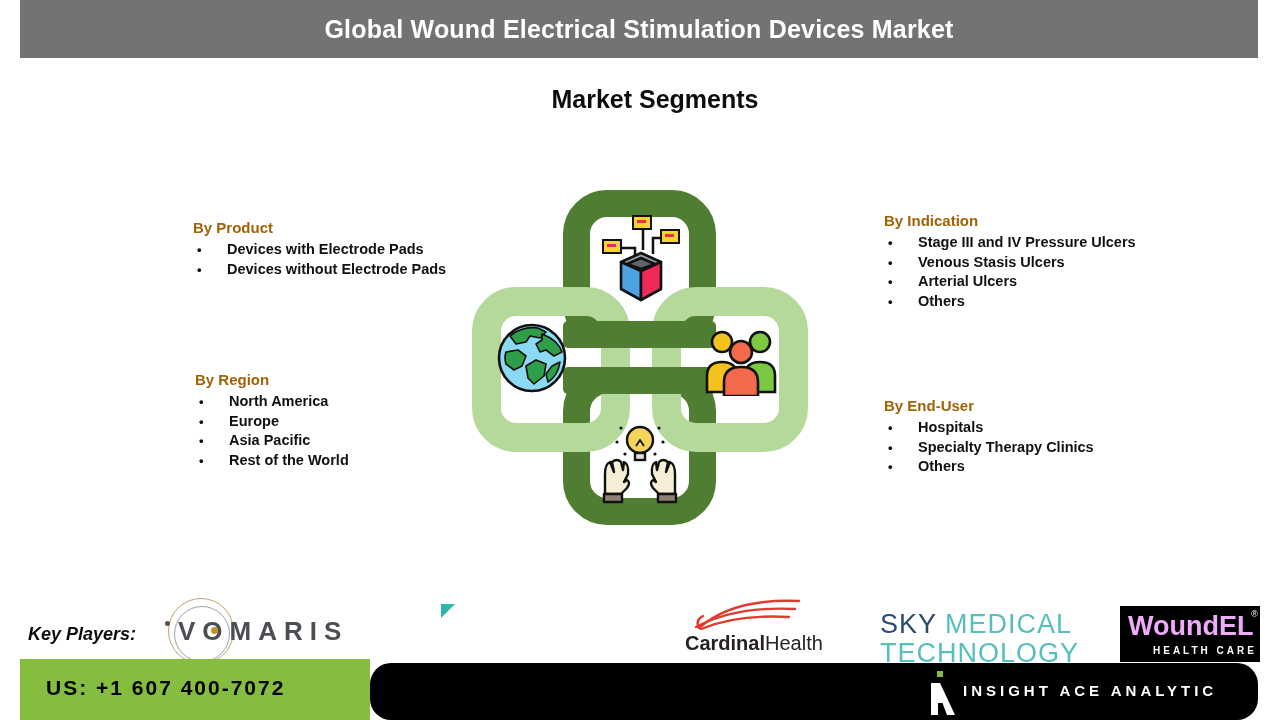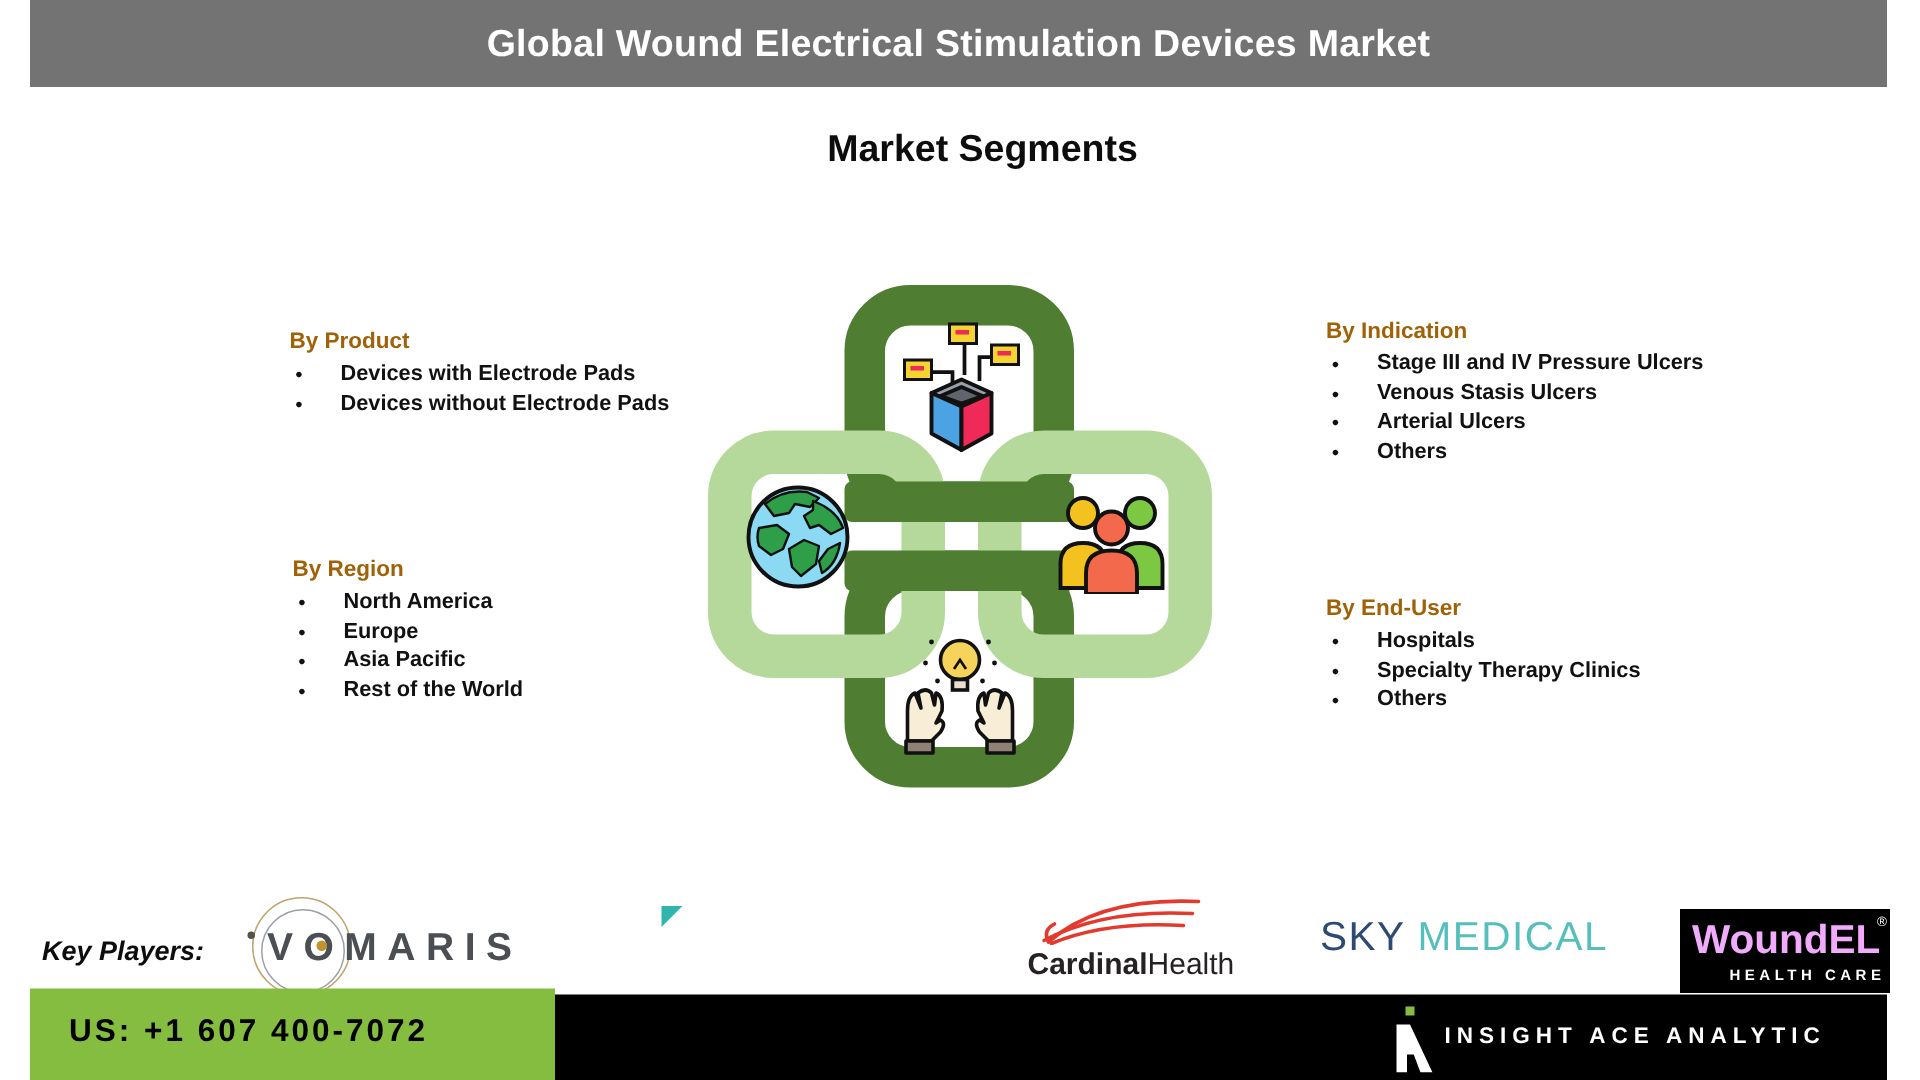--- a/index.html
+++ b/index.html
@@ -83,21 +83,21 @@
   .logo-woundel{left:1120px;top:606px;width:140px;height:56px;background:#000;}
   .woundel-text{position:absolute;left:8px;top:5px;font-size:27px;font-weight:bold;color:#f0abfc;}
   .woundel-reg{position:absolute;right:2px;top:3px;font-size:9px;color:#fff;}
   .woundel-sub{position:absolute;left:33px;top:39px;font-size:10px;font-weight:bold;
                letter-spacing:3px;color:#fff;}
 
   
   .footer-green{position:absolute;left:20px;top:659px;width:350px;height:61px;background:#84bd3f;}
   .footer-phone{position:absolute;left:26px;top:17px;font-size:21px;font-weight:bold;
                 letter-spacing:2px;color:#000000;}
-  .footer-black{position:absolute;left:370px;top:663px;width:888px;height:57px;background:#000;}
+  .footer-black{position:absolute;left:370px;top:663px;width:888px;height:57px;background:#000;border-radius:21px;}
   .brand-logo{position:absolute;left:555px;top:6px;}
   .brand-text{position:absolute;left:593px;top:19px;font-size:15px;font-weight:bold;
               letter-spacing:4px;color:#fff;white-space:nowrap;}
 </style>
 </head>
 <body>
 
 <div class="stage">
 
   <div class="banner">
@@ -235,20 +235,21 @@
         <path d="M11 31 Q50 10 110 13"></path>
         <path d="M16 33 Q52 18 104 21"></path>
         <path d="M14 32 Q10 24 18 20"></path>
       </g>
     </svg>
     <div class="cardinal-text"><span class="cardinal-bold">Cardinal</span><span>Health</span></div>
   </div>
 
   <div class="logo logo-sky">
     <div><span class="sky-navy">SKY</span><span class="sky-teal"> MEDICAL</span></div>
+    <div class="sky-teal">TECHNOLOGY</div>
   </div>
 
   <div class="logo logo-woundel">
     <span class="woundel-text">WoundEL</span>
     <span class="woundel-reg">®</span>
     <span class="woundel-sub">HEALTH CARE</span>
   </div>
 
   <div class="footer-green">
     <span class="footer-phone">US: +1 607 400-7072</span>

